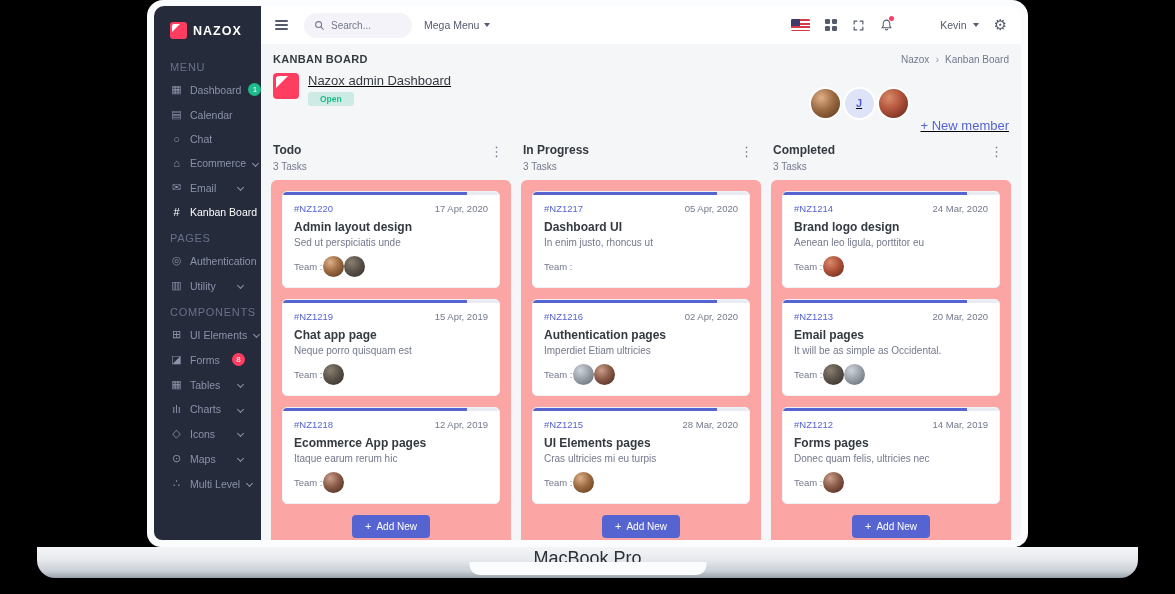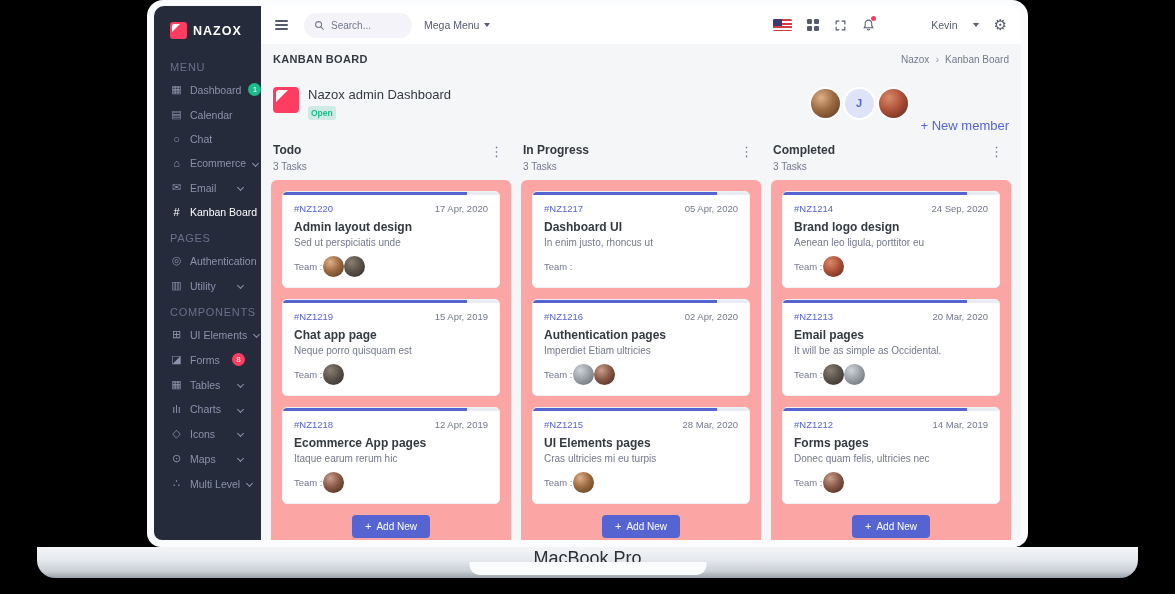--- a/index.html
+++ b/index.html
@@ -58,21 +58,21 @@
            border-top:4px solid #555b6d; }
   .tb-right { margin-left:auto; display:flex; align-items:center; gap:15px; }
   .flag { width:19px; height:12px; border-radius:1.5px; overflow:hidden; position:relative;
           background:repeating-linear-gradient(180deg,#d63a47 0 1.85px,#fff 1.85px 3.7px); cursor:pointer; }
   .flag::before { content:""; position:absolute; left:0; top:0; width:9px; height:6.5px; background:#3c3b6e; }
   .tb-ic { color:#555b6d; cursor:pointer; display:flex; align-items:center; }
   .apps-grid { display:grid; grid-template-columns:5px 5px; grid-gap:2.5px; cursor:pointer; }
   .apps-grid i { width:5px; height:5px; background:#555b6d; border-radius:1.2px; }
   .bell-wrap { position:relative; cursor:pointer; display:flex; }
   .bell-dot { position:absolute; top:-2px; right:-1px; width:5px; height:5px; border-radius:50%; background:#ff3d60; }
-  .user { display:flex; align-items:center; gap:15px; cursor:pointer; }
+  .user { display:flex; align-items:center; gap:6px; cursor:pointer; }
   .user-name { font-size:10.5px; color:#555b6d; }
   .gear { font-size:15px; color:#555b6d; cursor:pointer; }
 
   
   .avatar { border-radius:50%; display:inline-flex; align-items:center; justify-content:center; flex-shrink:0; }
   .av-22 { width:21px; height:21px; }
   .av-26 { width:26px; height:26px; }
   .av-30 { width:29px; height:29px; }
   .p1 { background:radial-gradient(circle at 35% 30%, #e0b08a 0%, #9c6b42 45%, #57351c 100%); }
   .p2 { background:radial-gradient(circle at 35% 30%, #8a7f70 0%, #5c544b 45%, #2e2a26 100%); }
@@ -81,27 +81,27 @@
   .p5 { background:radial-gradient(circle at 35% 30%, #cfd4d9 0%, #9aa1a9 45%, #5d646c 100%); }
   .p6 { background:radial-gradient(circle at 35% 30%, #d98a6a 0%, #b0523a 45%, #5e2418 100%); }
   .av-letter { background:#dfe3f7; color:#5664d2; font-size:11px; font-weight:bold; }
 
   
   .content { flex:1; padding:7px 10px 0; overflow:hidden; }
   .ph-row1 { display:flex; justify-content:space-between; align-items:center; padding:2px 2px 0; }
   .page-title { font-size:11px; font-weight:bold; color:#343a40; letter-spacing:0.3px; }
   .breadcrumb { display:flex; align-items:center; gap:6px; font-size:10px; color:#74788d; }
   .crumb-sep { font-size:11px; color:#9aa0ae; }
-  .ph-row2 { display:flex; justify-content:space-between; align-items:center; padding:8px 2px 10px; }
+  .ph-row2 { display:flex; justify-content:space-between; align-items:flex-start; padding:8px 2px 10px;text-decoration:underline; }
   .project { display:flex; gap:9px; align-items:flex-start; }
   .project-logo { position:relative; width:26px; height:26px; background:#ff3d60; border-radius:4px; flex-shrink:0; }
   .project-logo::before { content:""; position:absolute; left:3px; top:3px;
                           border-top:12px solid #fff; border-right:12px solid transparent; border-radius:3px 0 0 0; }
   .project-name { font-size:13px; color:#343a40; font-weight:500; }
-  .status-badge { display:inline-block; margin-top:4px; padding:2px 3px; border-radius:3px;
+  .status-badge { display:inline-block; margin-top:4px; padding:2px 12px; border-radius:3px;
                   font-size:8.5px; font-weight:bold; color:#1cbb8c; background:rgba(28,187,140,0.18); }
   .team-strip { display:flex; align-items:center; gap:5px; }
   .team-strip .avatar { box-shadow:0 0 0 2px #fff; cursor:pointer; }
   .new-member { font-size:13px; color:#5664d2; margin-left:8px; cursor:pointer; text-decoration:none;margin-top:45px; }
 
   
   .board { display:flex; gap:10px; }
   .column { flex:1; min-width:0; }
   .col-head { display:flex; align-items:flex-start; padding:0 4px 8px 2px; }
   .col-title { font-size:12px; font-weight:bold; color:#343a40; }
@@ -444,21 +444,21 @@
                 <span class="kebab">⋮</span>
               </div>
               <div class="col-body">
                 <div class="card">
                   <div class="card-bar">
                       <div class="fill"></div>
                     </div>
                   <div class="card-inner">
                     <div class="crow1">
                       <span class="cid">#NZ1214</span>
-                      <span class="cdate">24 Sep, 2020</span>
+                      <span class="cdate">24 Mar, 2020</span>
                     </div>
                     <div class="ctitle">Brand logo design</div>
                     <div class="cdesc">Aenean leo ligula, porttitor eu</div>
                     <div class="cteam">
                       <span>Team :</span>
                       <span class="avatar av-22 p6"></span>
                     </div>
                   </div>
                 </div>
                 <div class="card">

